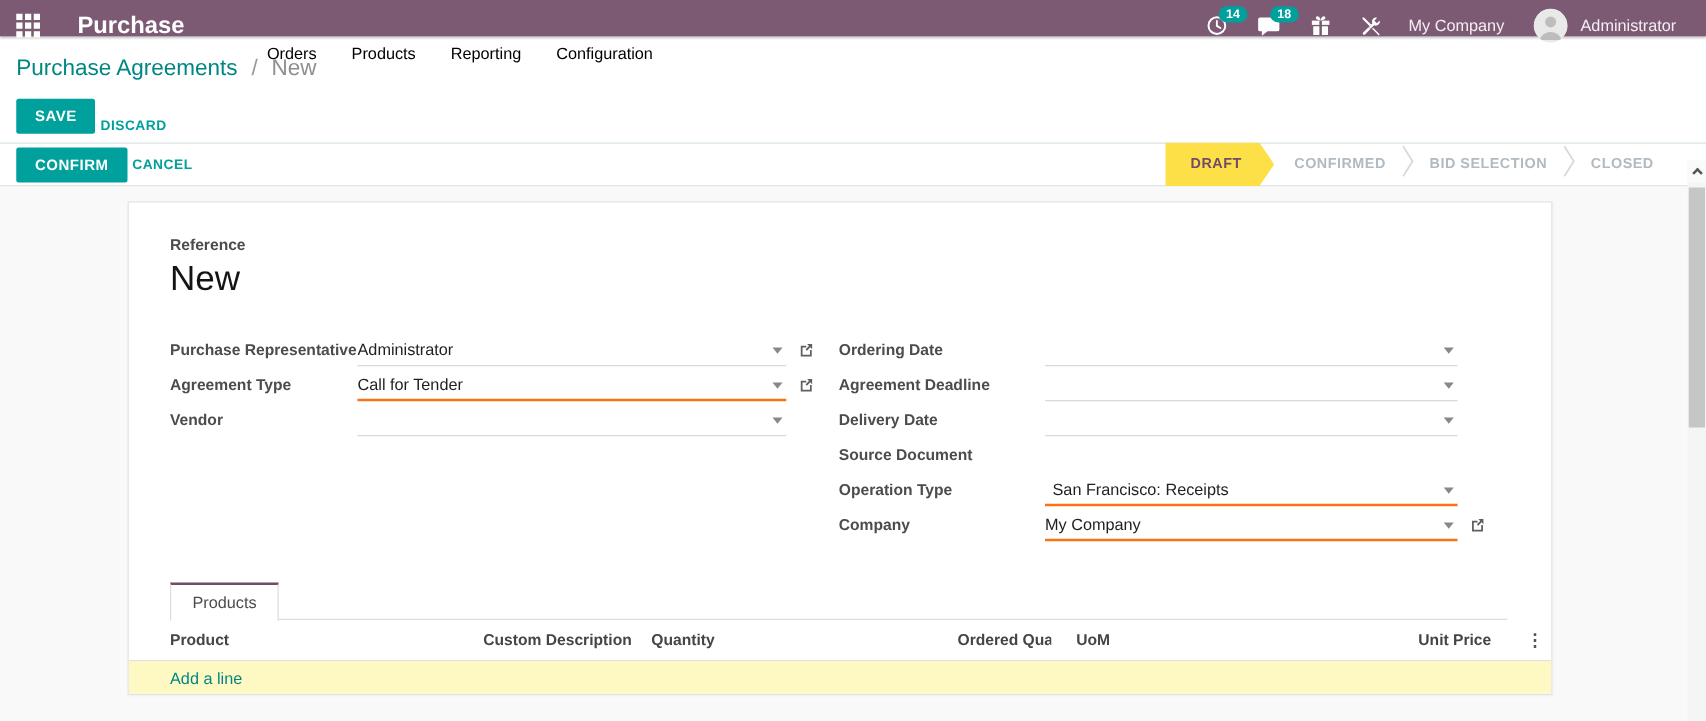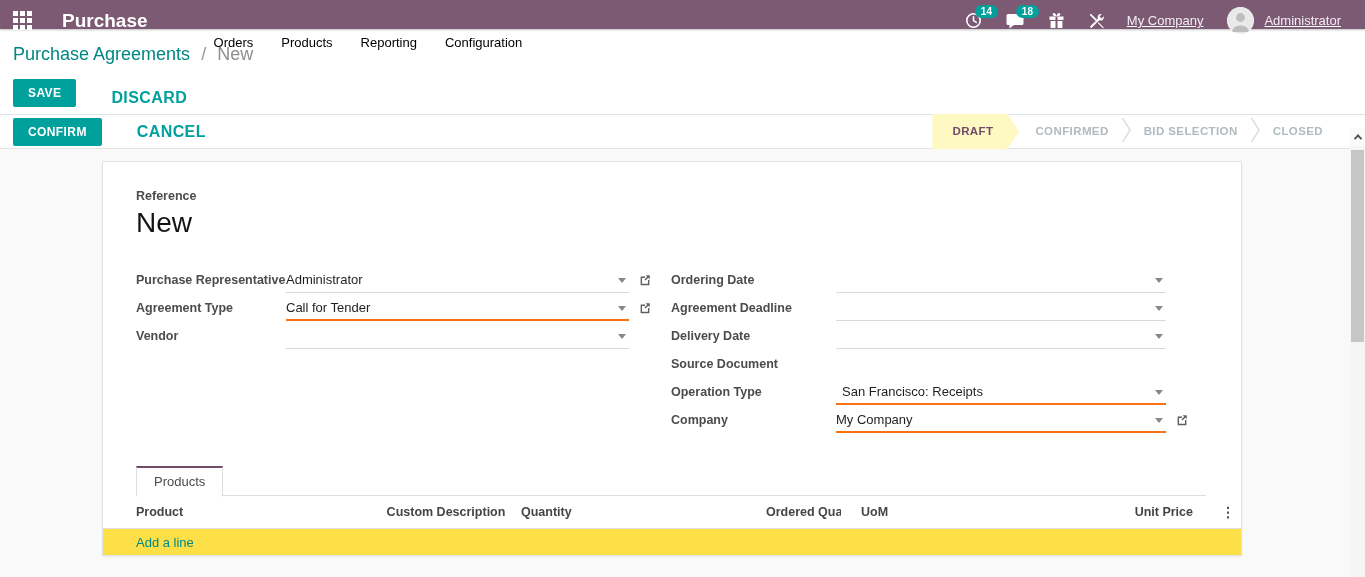--- a/index.html
+++ b/index.html
@@ -13,21 +13,21 @@
   .topbar {
     height:29px; background:#7d5a73; display:flex; align-items:center;
     color:#fff; padding:12px 14px 0 13px; box-shadow:0 1px 2px rgba(0,0,0,.25);
     position:relative; z-index:5;
   }
   .apps-grid { display:grid; grid-template-columns:repeat(3,5px); grid-gap:2px; margin-right:30px; cursor:pointer; }
   .apps-grid i { width:5px; height:5px; background:#fff; display:block; }
   .brand { font-size:19px; font-weight:700; margin-right:52px; cursor:pointer; }
   .nav { display:flex; align-items:center; height:100%; }
   .nav a { color:#000000; font-size:13px; padding:0 14px; line-height:43px; cursor:pointer; text-decoration:none;margin-top:43px; }
-  .systray { margin-left:auto; display:flex; align-items:center;text-decoration:underline; }
+  .systray { margin-left:auto; display:flex; align-items:center; }
   .tray-item { position:relative; padding:0 12px; cursor:pointer; display:flex; align-items:center; height:43px; }
   .tray-item svg { display:block; }
   .badge {
     position:absolute; top:6px; left:22px; background:#00A09D; color:#fff;
     font-size:10px; font-weight:700; border-radius:8px; padding:1px 6px; line-height:11px;
   }
   .company-label, .user-label { font-size:13px; color:#f4eef4; padding:0 10px; cursor:pointer; }
   .avatar { width:27px; height:27px; border-radius:50%; background:#efefef; overflow:hidden; margin-left:14px; cursor:pointer; }
 
   
@@ -36,36 +36,36 @@
   .breadcrumb .parent { color:#008784; cursor:pointer; text-decoration:none; }
   .breadcrumb .sep { color:#9a9a9a; margin:0 6px; }
   .breadcrumb .current { color:#8f8f8f; }
   .cp-buttons { margin-top:14px; display:flex; align-items:flex-end; }
   .btn-primary {
     background:#00A09D; color:#fff; border:none; font-weight:700; font-size:12px;
     padding:7px 15px; letter-spacing:.4px; cursor:pointer; border-radius:2px;
     font-family:"Liberation Sans",sans-serif;
   }
   .btn-link {
-    background:none; border:none; color:#00A09D; font-weight:700; font-size:16px;
-    margin-left:35px; letter-spacing:.4px; cursor:pointer; font-family:"Liberation Sans",sans-serif;
+    background:none; border:none; color:#00A09D; font-weight:700; font-size:11px;
+    margin-left:4px; letter-spacing:.4px; cursor:pointer; font-family:"Liberation Sans",sans-serif;
   }
 
   
   .status-row {
     background:#fff; height:35px; border-top:1px solid #d9e3e6; border-bottom:1px solid #e4e4e4;
     display:flex; align-items:center; padding-left:13px;
   }
   .statusbar { margin-left:auto; margin-right:26px; display:flex; align-items:center; height:35px; }
   .step {
     font-size:11.5px; font-weight:700; color:#b1bac0; letter-spacing:.4px;
     padding:0 16px; line-height:35px; cursor:pointer; white-space:nowrap;
   }
   .step.active {
-    background:#fef9c3; color:#714B67;
+    background:#fde047; color:#714B67;
     clip-path: polygon(0 0, calc(100% - 12px) 0, 100% 50%, calc(100% - 12px) 100%, 0 100%);
     padding:0 26px 0 20px;
   }
   .step-sep { margin:0 -4px; }
 
   
   .content { position:relative; height:414px; }
   .sheet {
     width:1140px; margin:12px 0 0 102px; height:395px; background:#fff;
     border:1px solid #e2e2e2; box-shadow:0 1px 2px rgba(0,0,0,.05);
@@ -109,21 +109,21 @@
     border-bottom:1px solid #e0e0e0; font-size:12.5px; font-weight:700; color:#454545; background:#fff;
   }
   .th { white-space:nowrap; overflow:hidden; }
   .th-product { width:235px; }
   .th-custom { width:150px; text-align:center; }
   .th-qty { width:225px; text-align:left; }
   .th-ordered { width:95px; padding-left:20px; }
   .th-uom { width:80px; padding-left:20px; }
   .th-price { flex:1; text-align:right; padding-right:18px; }
   .th-dots { width:30px; text-align:right; padding-right:6px; color:#555; font-size:14px; cursor:pointer; font-weight:700; }
-  .trow { height:26px; display:flex; align-items:center; margin:0 -35px 0 -33px; padding-left:33px; background:#fde047; }
+  .trow { height:26px; display:flex; align-items:center; margin:0 -35px 0 -33px; padding-left:33px; background:#fef9c3; }
   .add-line { color:#008784; font-size:13px; cursor:pointer; text-decoration:none; }
 
   
   .scrollbar { position:absolute; right:0; top:128px; width:15px; height:449px; background:#f5f5f5; z-index:10; }
   .sb-btn { height:18px; background:#fafafa; display:flex; align-items:center; justify-content:center; cursor:pointer; }
   .sb-chevron { width:6px; height:6px; border-left:2px solid #555; border-top:2px solid #555; transform:rotate(45deg) translate(1px,1px); }
   .sb-thumb { margin:4px 1px 0; height:192px; background:#c6c6c6; cursor:pointer; }
 </style>
 </head>
 <body>

